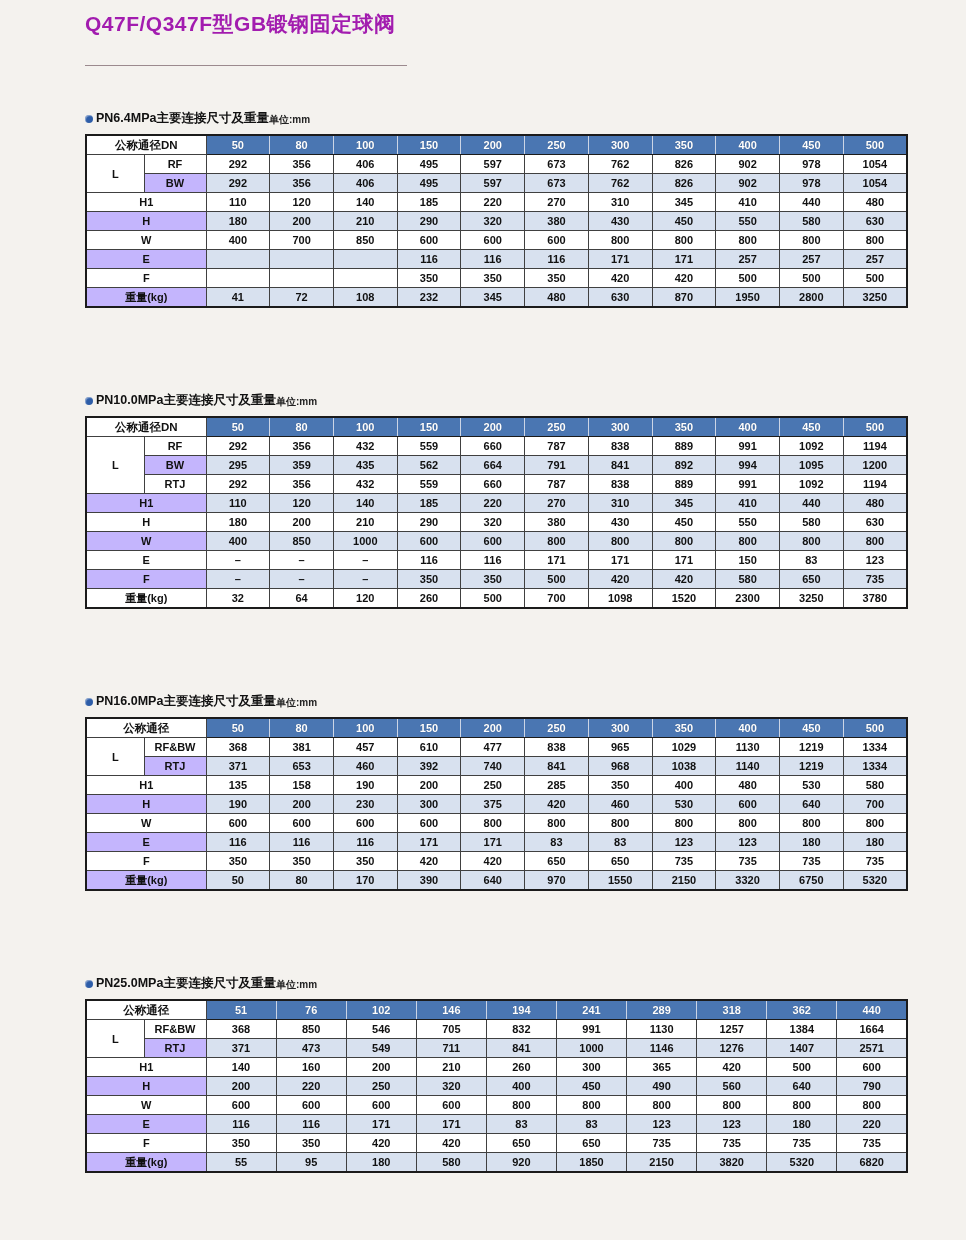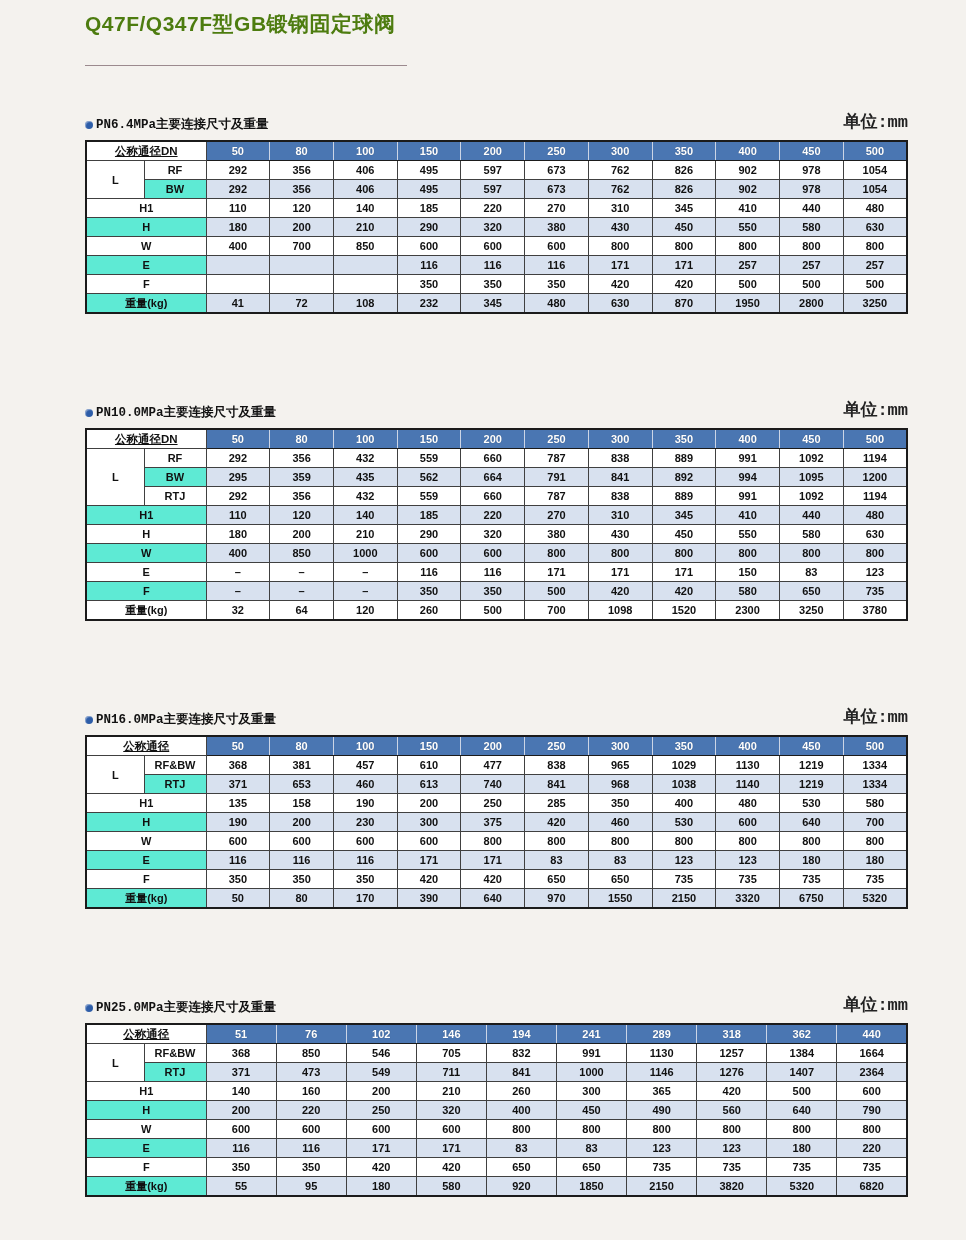--- a/index.html
+++ b/index.html
@@ -14,60 +14,60 @@
   html,body{margin:0;padding:0;}
   body{
     width:966px;height:1240px;
     background:var(--page-bg);
     font-family:"Liberation Sans","DejaVu Sans",sans-serif;
     color:#111;
     overflow:hidden;
   }
   .content{padding:10px 58px 0 85px;}
   .page-title{
-    font-size:21px;font-weight:bold;margin:0;letter-spacing:.5px;color:#4d7c0f;
+    font-size:21px;font-weight:bold;margin:0;letter-spacing:.5px;color:#a21caf;
   }
   .divider{margin-top:27px;width:322px;height:1px;background:#9b8a8e;}
   .section{margin-top:84px;}
   .section.first{margin-top:44px;}
   .section-head{
-    display:flex;justify-content:space-between;align-items:flex-end;margin-bottom:7px;font-family:Liberation Mono, monospace;
+    display:flex;align-items:flex-end;margin-bottom:7px;
   }
   .section-title{font-size:12.5px;font-weight:bold;display:flex;align-items:center;}
   .bullet{
     display:inline-block;width:8px;height:8px;border-radius:50%;
     background:var(--bullet-blue);margin-right:3px;flex:0 0 auto;
     box-shadow:inset 1px 1px 1px rgba(255,255,255,.45);
   }
-  .unit-label{font-size:17px;font-weight:bold;color:#222;}
+  .unit-label{font-size:10px;font-weight:bold;color:#222;}
   table.spec{
     width:823px;border-collapse:collapse;table-layout:fixed;
     border:2px solid var(--border-dark);
     background:#fff;
   }
   table.spec th,table.spec td{
     border:1px solid var(--border-inner);
     height:18px;line-height:18px;
     text-align:center;vertical-align:middle;
     font-size:11px;font-weight:bold;
     padding:0 1px;white-space:nowrap;overflow:hidden;
   }
   table.spec th.corner{
-    background:#fff;color:#111;font-size:11.5px;text-decoration:underline;
+    background:#fff;color:#111;font-size:11.5px;
   }
   table.spec th.dn{
     background:var(--header-blue);color:#fff;
     border-left:1px solid #ccd5e6;border-right:1px solid #ccd5e6;
     border-top:1px solid var(--border-dark);
     border-bottom:1px solid var(--border-dark);
     text-shadow:0 0 1px rgba(0,0,0,.35);
   }
   table.spec td.rowlabel{background:#fff;}
   table.spec tr.shaded td{background:var(--row-shade);}
-  table.spec tr.shaded td.rowlabel{background:#5eead4;}
+  table.spec tr.shaded td.rowlabel{background:#c4b5fd;}
 </style>
 </head>
 <body>
 
 <div class="content">
   <h1 class="page-title">Q47F/Q347F型GB锻钢固定球阀</h1>
   <div class="divider"></div>
 
   <div class="section first">
     <div class="section-head">
@@ -453,21 +453,21 @@
             <td>1029</td>
             <td>1130</td>
             <td>1219</td>
             <td>1334</td>
           </tr>
           <tr class="shaded">
             <td class="rowlabel">RTJ</td>
             <td>371</td>
             <td>653</td>
             <td>460</td>
-            <td>613</td>
+            <td>392</td>
             <td>740</td>
             <td>841</td>
             <td>968</td>
             <td>1038</td>
             <td>1140</td>
             <td>1219</td>
             <td>1334</td>
           </tr>
           <tr>
             <td colspan="2" class="rowlabel">H1</td>
@@ -614,21 +614,21 @@
             <td class="rowlabel">RTJ</td>
             <td>371</td>
             <td>473</td>
             <td>549</td>
             <td>711</td>
             <td>841</td>
             <td>1000</td>
             <td>1146</td>
             <td>1276</td>
             <td>1407</td>
-            <td>2364</td>
+            <td>2571</td>
           </tr>
           <tr>
             <td colspan="2" class="rowlabel">H1</td>
             <td>140</td>
             <td>160</td>
             <td>200</td>
             <td>210</td>
             <td>260</td>
             <td>300</td>
             <td>365</td>

